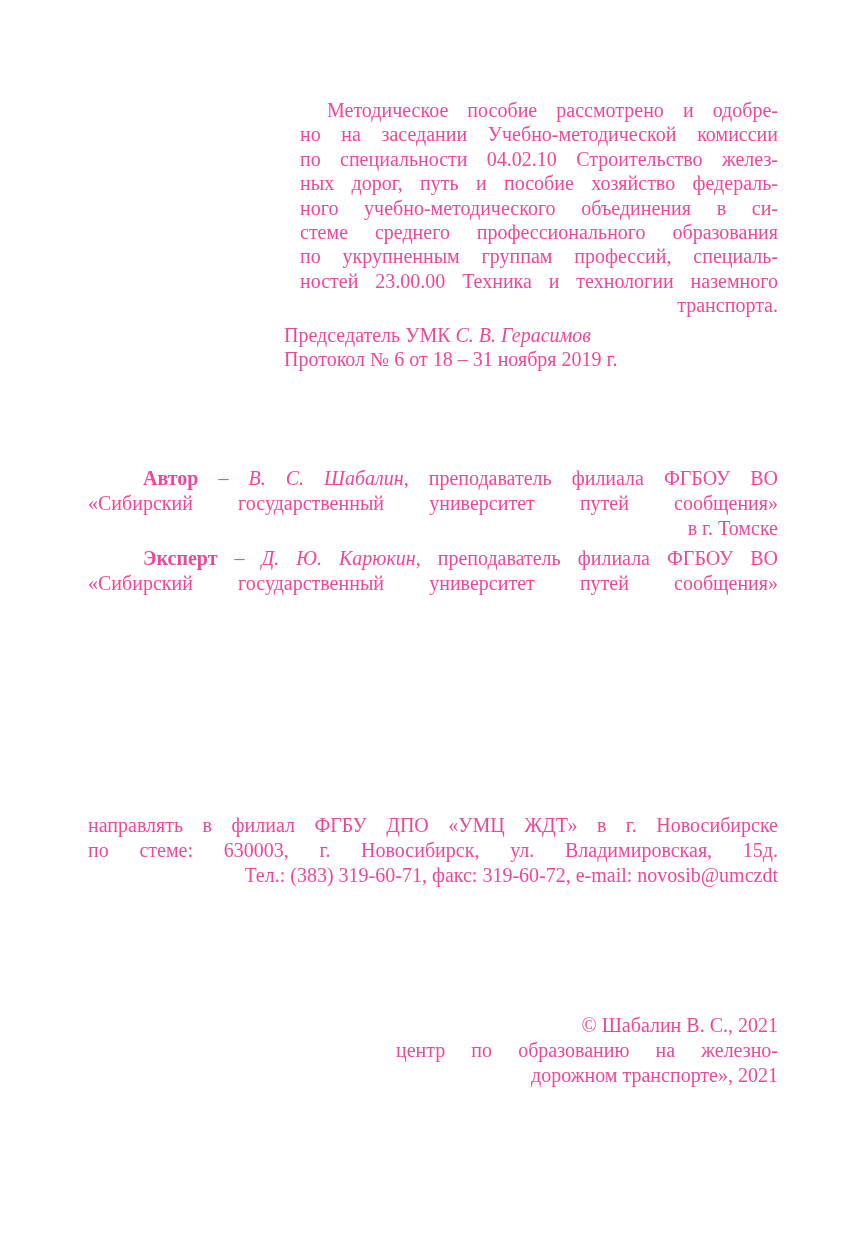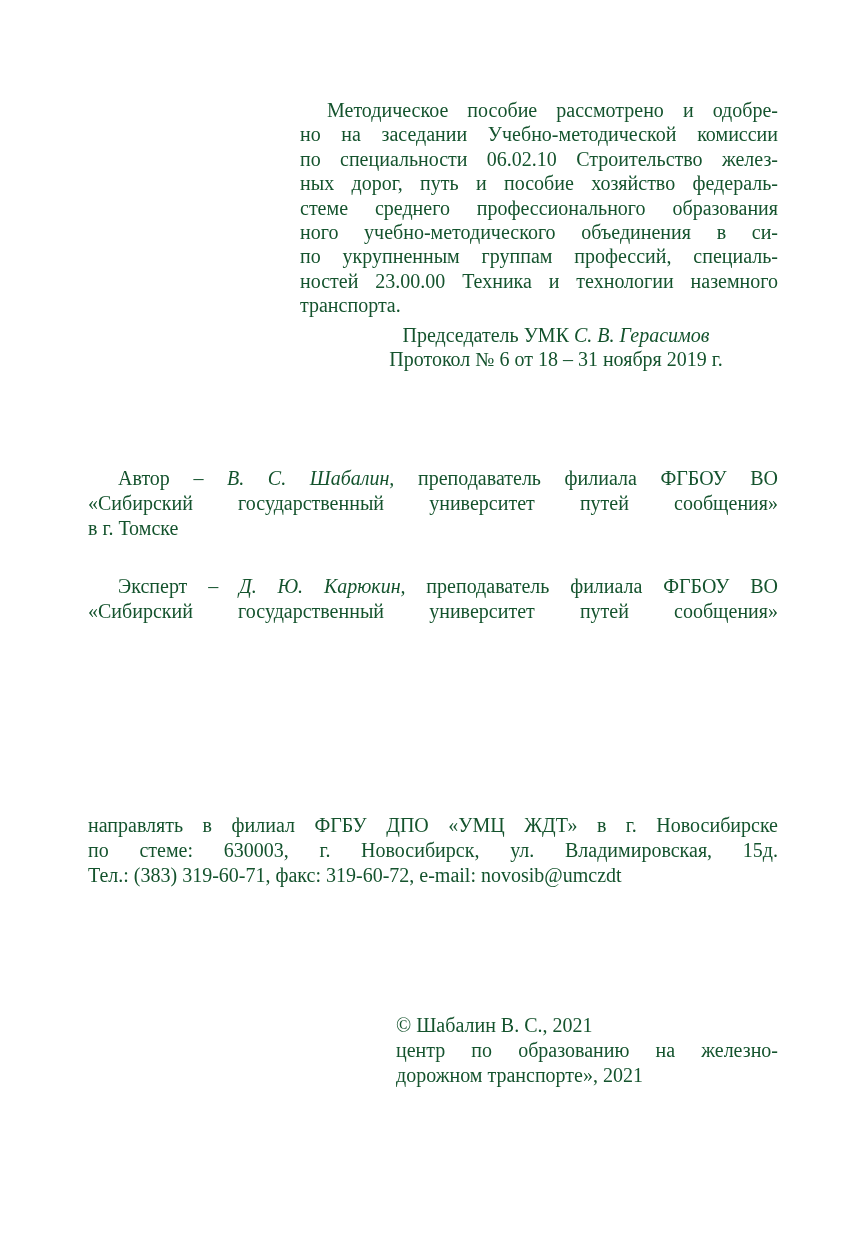--- a/index.html
+++ b/index.html
@@ -8,51 +8,51 @@
     padding: 0;
     background: #ffffff;
   }
   .page {
     position: relative;
     width: 857px;
     height: 1241px;
     background: #ffffff;
     overflow: hidden;
     font-family: "Liberation Serif", "DejaVu Serif", serif;
-    color: #14532d;
+    color: #ec4899;
     font-size: 20px;
   }
   .block {
     position: absolute;
   }
   
   .approval {
     left: 300px;
     top: 98px;
     width: 478px;
     line-height: 24.4px;
   }
   
   .signature {
-    left: 317px;
+    left: 284px;
     top: 323px;
     width: 478px;
     line-height: 24.4px;
-    text-align: center;
+    text-align: left;
   }
   
   .author {
     left: 88px;
     top: 466px;
     width: 690px;
     line-height: 25.2px;
   }
   .expert {
     left: 88px;
-    top: 574px;
+    top: 546px;
     width: 690px;
     line-height: 25.2px;
   }
   .feedback {
     left: 88px;
     top: 813px;
     width: 690px;
     line-height: 25.2px;
   }
   .copyright {
@@ -62,39 +62,39 @@
     line-height: 25.2px;
   }
   
   .jline {
     text-align: justify;
     text-align-last: justify;
     -moz-text-align-last: justify;
     white-space: normal;
   }
   .lline {
-    text-align: left;
+    text-align: right;
   }
   .indent-sm { text-indent: 27px; }
   .indent-md { text-indent: 30px; }
-  b { font-weight: normal; }
+  b { font-weight: bold; margin-left: 25px; }
   i { font-style: italic; }
 </style>
 </head>
 <body>
 
 <div class="page">
 
   <section class="block approval">
     <div class="jline indent-sm">Методическое пособие рассмотрено и одобре-</div>
     <div class="jline">но на заседании Учебно-методической комиссии</div>
-    <div class="jline">по специальности 06.02.10 Строительство желез-</div>
+    <div class="jline">по специальности 04.02.10 Строительство желез-</div>
     <div class="jline">ных дорог, путь и пособие хозяйство федераль-</div>
+    <div class="jline">ного учебно-методического объединения в си-</div>
     <div class="jline">стеме среднего профессионального образования</div>
-    <div class="jline">ного учебно-методического объединения в си-</div>
     <div class="jline">по укрупненным группам профессий, специаль-</div>
     <div class="jline">ностей 23.00.00 Техника и технологии наземного</div>
     <div class="lline">транспорта.</div>
   </section>
 
   <section class="block signature">
     <div><span>Председатель УМК </span><i>С. В. Герасимов</i></div>
     <div>Протокол № 6 от 18 – 31 ноября 2019 г.</div>
   </section>
 

